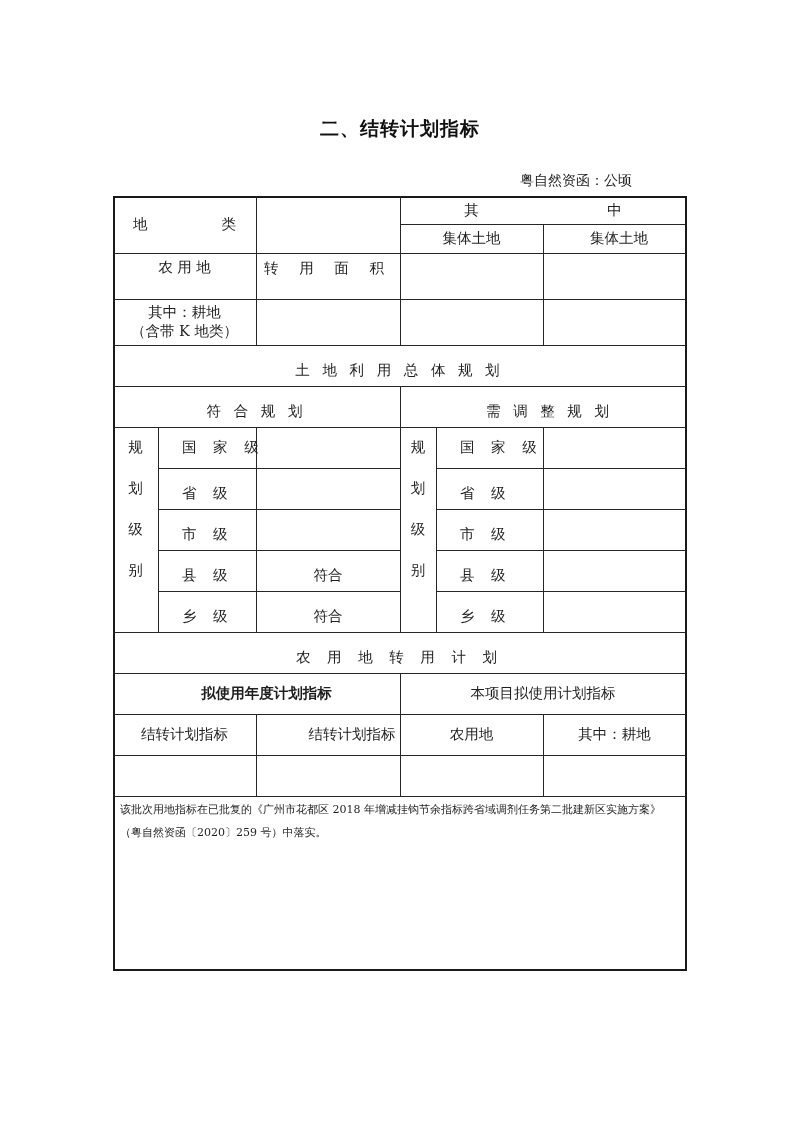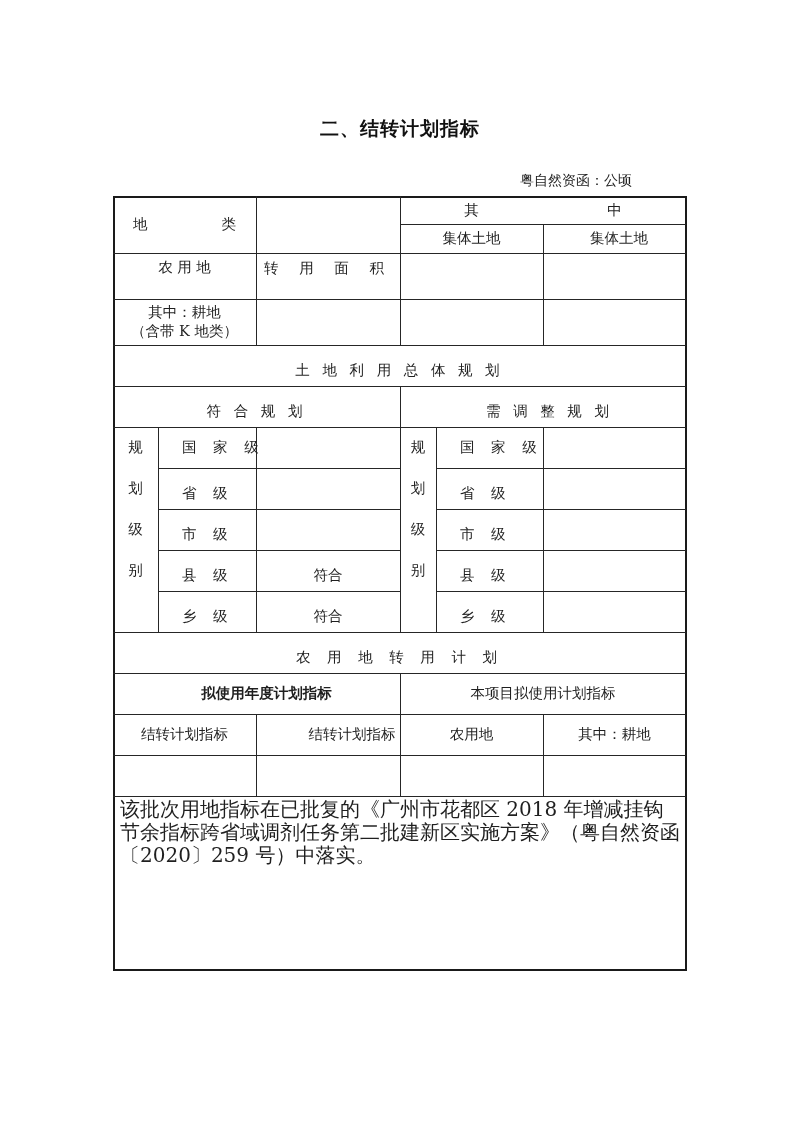--- a/index.html
+++ b/index.html
@@ -9,21 +9,21 @@
            font-family: "DejaVu Sans", "Liberation Sans", sans-serif; font-weight: bold;
            font-size: 19px; letter-spacing: 1px; color: #111; }
   .unit { position: absolute; left: 520px; top: 172px; font-size: 14px; color: #222; }
   .cell { position: absolute; box-sizing: border-box; display: flex; align-items: center;
           justify-content: center; font-size: 14.5px; color: #1f1f1f; white-space: nowrap; }
   .hl { position: absolute; height: 0; border-top: 1.5px solid #262626; }
   .vl { position: absolute; width: 0; border-left: 1.5px solid #262626; }
   .outer { position: absolute; left: 113px; top: 196px; width: 574px; height: 775px;
            border: 2px solid #1a1a1a; box-sizing: border-box; }
   .spaced { letter-spacing: 8px; margin-top: 44px; }
-  .note { position: absolute; left: 120px; top: 798px; width: 560px; font-size: 20px;
+  .note { position: absolute; left: 120px; top: 798px; width: 560px; font-size: 11px;
           line-height: 23px; color: #1f1f1f; white-space: normal; }
   .two-line { flex-direction: column; line-height: 19px; }
 </style>
 </head>
 <body>
 
 <div class="title">二、结转计划指标</div>
 <div class="unit">粤自然资函：公顷</div>
 
 <div>

